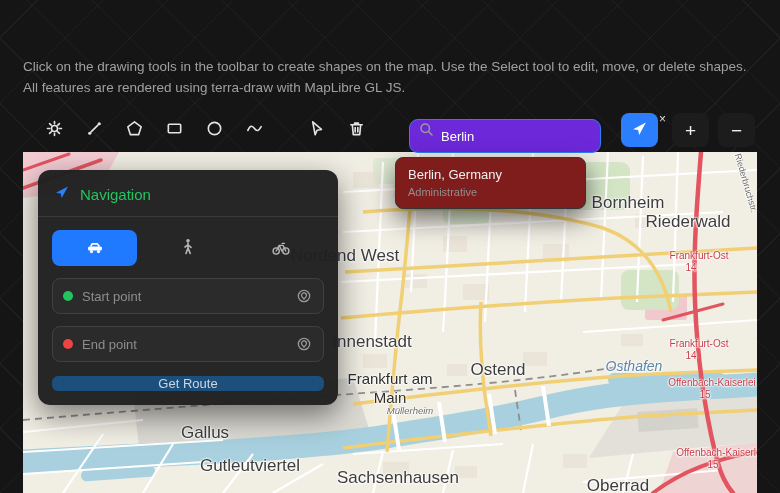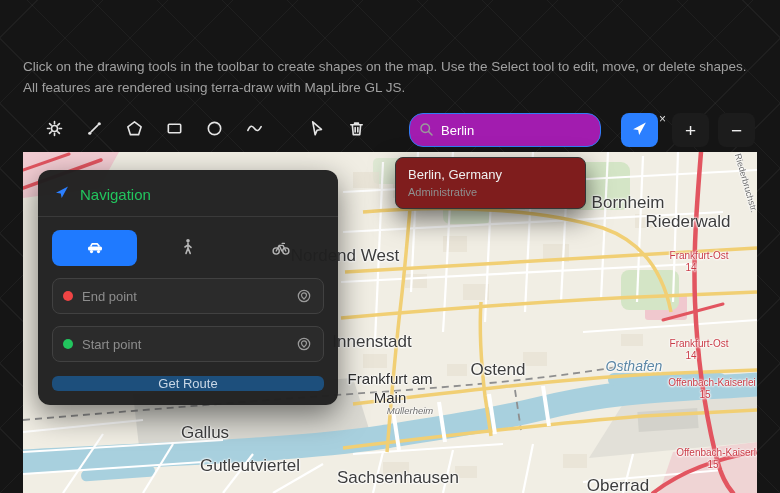--- a/index.html
+++ b/index.html
@@ -15,21 +15,21 @@
   .page-subtitle { position:absolute; left:23px; top:57px; width:726px; z-index:2; color:#a0a0a0; font-size:13.5px; line-height:1.55; }
 
   
   .toolbar { position:absolute; left:23px; top:110px; width:734px; height:40px; z-index:30; display:flex; align-items:center; }
   .tool-btn { width:30px; height:30px; margin-right:10px; background:transparent; border:none; display:flex; align-items:center; justify-content:center; cursor:pointer; border-radius:6px; }
   .tool-btn:first-child { margin-left:16px; }
   .tool-btn svg { width:19px; height:19px; stroke:#e4e4e4; fill:none; stroke-width:1.7; stroke-linecap:round; stroke-linejoin:round; }
   .tool-gap { width:22px; }
   .search-wrap { position:relative; margin-left:28px; width:192px; height:34px; }
   .search-wrap svg.mag { position:absolute; left:9px; top:8px; width:17px; height:17px; stroke:#9a9a9a; fill:none; stroke-width:1.7; stroke-linecap:round; }
-  .search-input { width:100%; height:100%; background:#a21caf; border:1.5px solid #2f7df6; border-radius:14px; color:#fff; font-size:13px; padding:0 10px 0 31px; outline:none; font-family:"Liberation Sans",sans-serif; }
+  .search-input { width:100%; height:100%; background:#6d28d9; border:1.5px solid #2f7df6; border-radius:9px; color:#fff; font-size:13px; padding:0 10px 0 31px; outline:none; font-family:"Liberation Sans",sans-serif;margin-top:6px; }
   .nav-send { position:relative; margin-left:20px; width:37px; height:34px; background:#2b7fff; border:none; border-radius:8px; display:flex; align-items:center; justify-content:center; cursor:pointer; }
   .nav-send svg { width:17px; height:17px; }
   .clear-x { position:relative; margin-left:1px; align-self:flex-start; margin-top:3px; color:#dedede; font-size:12px; line-height:1; cursor:pointer; }
   .zoom-group { margin-left:auto; display:flex; gap:9px; margin-right:2px; }
   .zoom-btn { width:37px; height:34px; background:#1c1c1c; color:#ededed; border:none; border-radius:8px; font-size:19px; line-height:1; cursor:pointer; display:flex; align-items:center; justify-content:center; }
 
   
   .dropdown { position:absolute; left:395px; top:157px; width:191px; z-index:40; background:#7f1d1d; border:1px solid #353535; border-radius:8px; box-shadow:0 10px 26px rgba(0,0,0,.55); padding:9px 12px 10px; cursor:pointer; }
   .dd-title { color:#f0f0f0; font-size:13px; }
   .dd-sub { color:#8f8f8f; font-size:11px; margin-top:4px; }
@@ -321,31 +321,31 @@
             <svg viewBox="0 0 20 20" fill="none" stroke="#b5b5b5" stroke-width="1.4" stroke-linecap="round" stroke-linejoin="round">
                 <circle cx="5.2" cy="14" r="3.1"></circle>
                 <circle cx="14.8" cy="14" r="3.1"></circle>
                 <path d="M5.2,14 L8.2,8.4 H12 L14.8,14 M8.2,8.4 L10.8,14 M11.2,6.4 H13.4"></path>
               </svg>
           </span>
         </button>
       </div>
 
       <div class="route-input">
+        <span class="dot" style="background:#22c55e"></span>
+        <input type="text" placeholder="Start point" style="">
+        <svg viewBox="0 0 20 20">
+            <circle cx="10" cy="10" r="6.3"></circle>
+            <path d="M10,6.6 C11.6,6.6 12.8,7.8 12.8,9.3 C12.8,10.9 10,13.4 10,13.4 C10,13.4 7.2,10.9 7.2,9.3 C7.2,7.8 8.4,6.6 10,6.6 Z"></path>
+          </svg>
+      </div>
+
+      <div class="route-input">
         <span class="dot" style="background:#ef4444"></span>
         <input type="text" placeholder="End point" style="">
-        <svg viewBox="0 0 20 20">
-            <circle cx="10" cy="10" r="6.3"></circle>
-            <path d="M10,6.6 C11.6,6.6 12.8,7.8 12.8,9.3 C12.8,10.9 10,13.4 10,13.4 C10,13.4 7.2,10.9 7.2,9.3 C7.2,7.8 8.4,6.6 10,6.6 Z"></path>
-          </svg>
-      </div>
-
-      <div class="route-input">
-        <span class="dot" style="background:#22c55e"></span>
-        <input type="text" placeholder="Start point" style="">
         <svg viewBox="0 0 20 20">
             <circle cx="10" cy="10" r="6.3"></circle>
             <path d="M10,6.6 C11.6,6.6 12.8,7.8 12.8,9.3 C12.8,10.9 10,13.4 10,13.4 C10,13.4 7.2,10.9 7.2,9.3 C7.2,7.8 8.4,6.6 10,6.6 Z"></path>
           </svg>
       </div>
 
       <div class="panel-actions">
         <button class="btn-route">Get Route</button>
       </div>
     </div>

